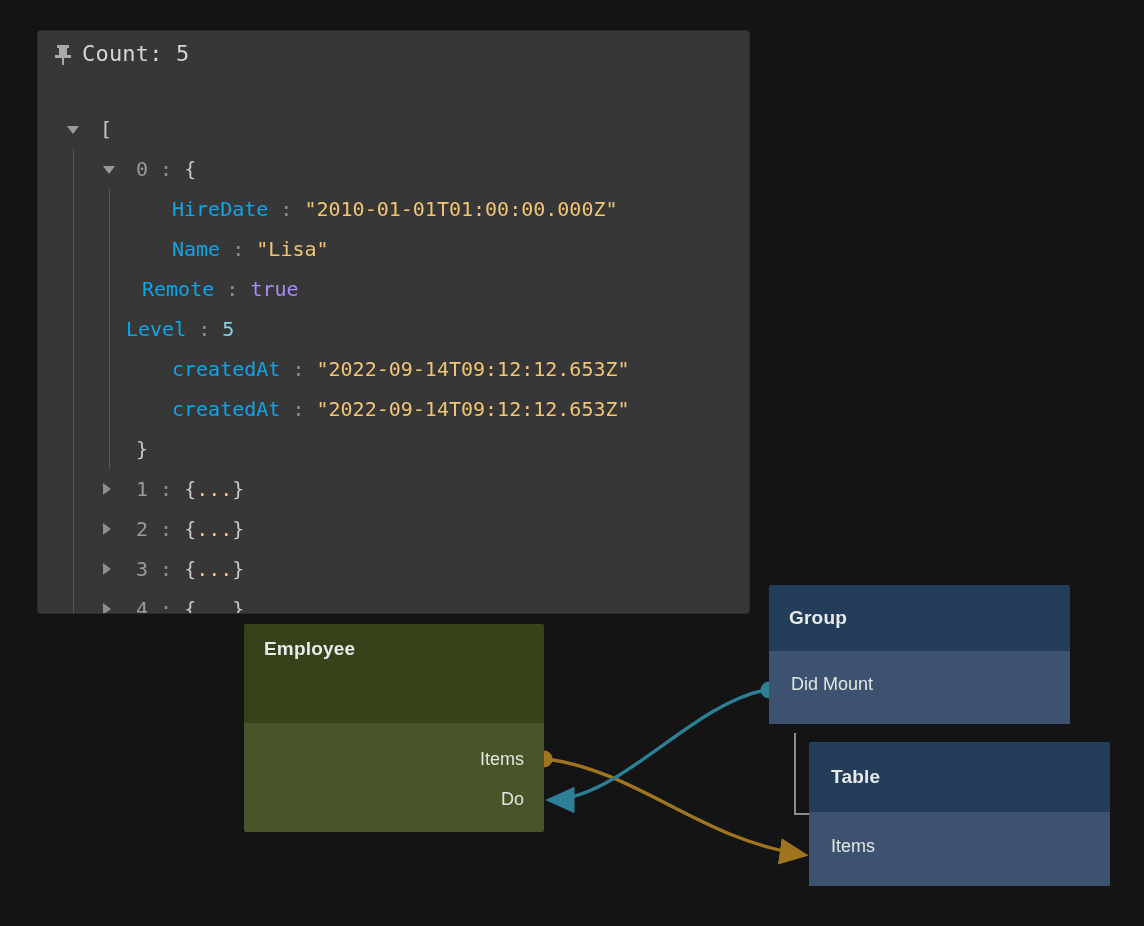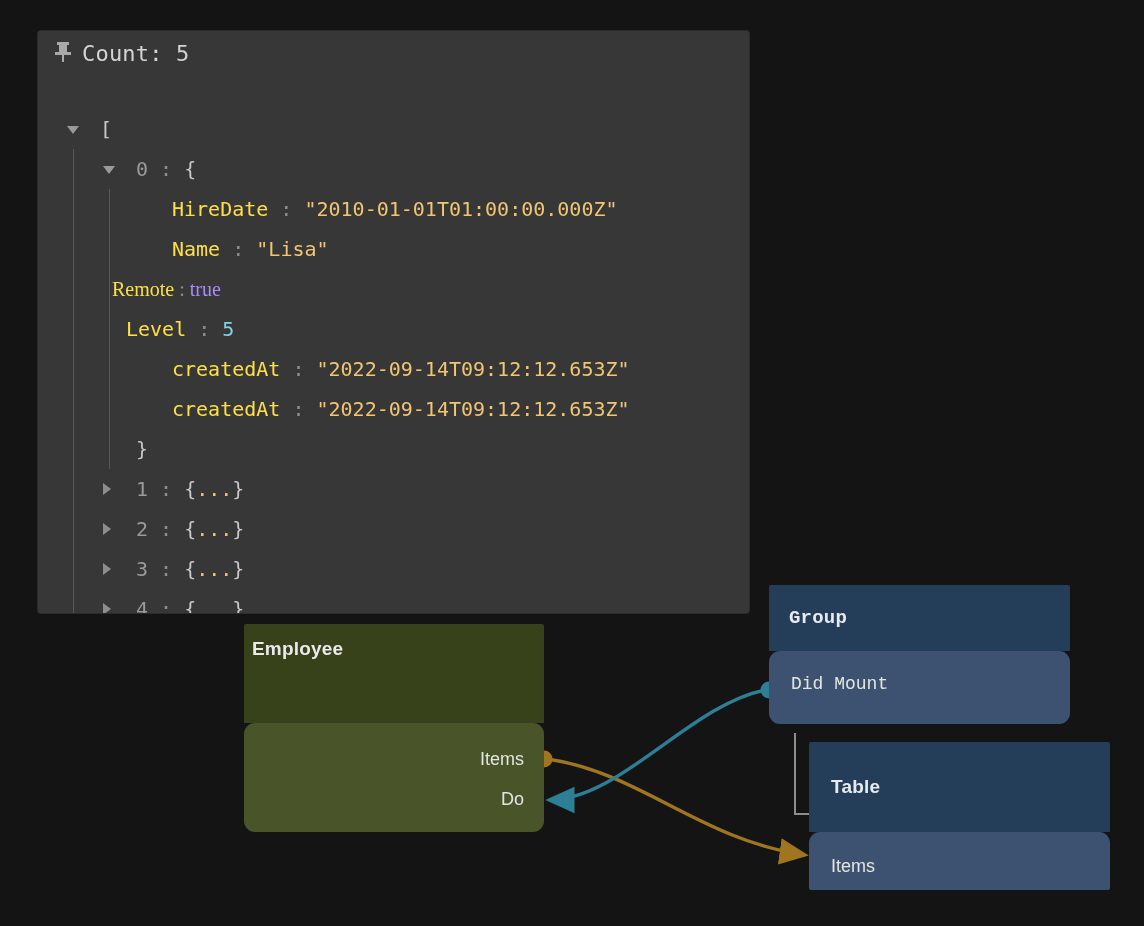--- a/index.html
+++ b/index.html
@@ -26,21 +26,21 @@
     background: #373737;
     border-radius: 3px;
     box-shadow: 0 0 0 1px #2b2b2b;
     overflow: hidden;
   }
   .pin-row {
     position: absolute;
     left: 16px;
     top: 10px;
     display: flex;
-    align-items: flex-start;
+    align-items: flex-end;
     gap: 10px;
   }
   .pin-icon {
     width: 18px;
     height: 22px;
     display: block;
   }
   .count-label {
     font-family: "DejaVu Sans Mono", "Liberation Mono", monospace;
     font-size: 22px;
@@ -84,51 +84,50 @@
     border-bottom: 6px solid transparent;
     top: 14px;
   }
   .guide {
     position: absolute;
     width: 1px;
     background: #585858;
   }
 
   .k-punct   { color: #c8c8c8; }
-  .k-key     { color: #fde047; }
+  .k-key     { color: #0ea5e9; }
   .k-colon   { color: #8d8d8d; }
   .k-string  { color: #f0c674; }
   .k-bool    { color: #a78bfa; }
   .k-num     { color: #7fd4dd; }
   .k-index   { color: #9a9a9a; }
   .k-dots    { color: #f0c674; }
   .k-brace   { color: #c8c8c8; }
 
   
   .node {
     position: absolute;
     border-radius: 2px;
     overflow: hidden;
   }
   .node-header {
     font-size: 19px;
     font-weight: bold;
     color: #e8eaec;
-    padding: 14px 20px 0 8px;
+    padding: 14px 20px 0 20px;
     letter-spacing: 0.2px;
   }
   .node-sub {
     font-size: 19px;
     color: #d2d6cd;
     padding: 2px 20px 14px 20px;
     letter-spacing: 0.2px;
   }
   .node-body {
     position: relative;
-    border-radius: 11px;
   }
   .port {
     font-size: 18px;
     color: #e2e6e0;
     position: absolute;
   }
   .port.right { right: 20px; }
   .port.left  { left: 22px; }
 
   #node-employee {
@@ -145,21 +144,20 @@
   #node-employee .node-body {
     background: #4a5429;
     height: 109px;
   }
 
   #node-group {
     left: 769px;
     top: 585px;
     width: 301px;
     height: 177px;
-    font-family: Liberation Mono, monospace;
   }
   #node-group .node-header-wrap {
     background: #243e5a;
     height: 66px;
     box-sizing: border-box;
     display: flex;
     align-items: center;
   }
   #node-group .node-header-wrap .node-header { padding: 0 20px; }
   #node-group .node-body {
@@ -168,21 +166,21 @@
   }
 
   #node-table {
     left: 809px;
     top: 742px;
     width: 301px;
     height: 148px;
   }
   #node-table .node-header-wrap {
     background: #243e5a;
-    height: 90px;
+    height: 70px;
     box-sizing: border-box;
     display: flex;
     align-items: center;
   }
   #node-table .node-header-wrap .node-header { padding: 0 22px; }
   #node-table .node-body {
     background: #3d5270;
     height: 74px;
   }
 
@@ -210,21 +208,21 @@
         <rect x="8" y="14" width="2" height="7" fill="#a9a9a9"></rect>
       </svg>
       <div class="count-label">Count: 5</div>
     </div>
 
     <div class="tree" id="tree">
         <div class="trow"><span class="caret" style="left: 29px;"></span><span class="tw" style="margin-left: 62px;"><span class="k-punct">[</span></span></div>
         <div class="trow"><span class="caret" style="left: 65px;"></span><span class="tw" style="margin-left: 98px;"><span class="k-index">0</span><span class="k-colon"> : </span><span class="k-brace">{</span></span></div>
         <div class="trow"><span class="tw" style="margin-left: 134px;"><span class="k-key">HireDate</span><span class="k-colon"> : </span><span class="k-string">"2010-01-01T01:00:00.000Z"</span></span></div>
         <div class="trow"><span class="tw" style="margin-left: 134px;"><span class="k-key">Name</span><span class="k-colon"> : </span><span class="k-string">"Lisa"</span></span></div>
-        <div class="trow"><span class="tw" style="margin-left: 74px; font-family: Liberation Serif, serif;"><span class="k-key">Remote</span><span class="k-colon"> : </span><span class="k-bool">true</span></span></div>
+        <div class="trow"><span class="tw" style="margin-left: 104px;"><span class="k-key">Remote</span><span class="k-colon"> : </span><span class="k-bool">true</span></span></div>
         <div class="trow"><span class="tw" style="margin-left: 88px;"><span class="k-key">Level</span><span class="k-colon"> : </span><span class="k-num">5</span></span></div>
         <div class="trow"><span class="tw" style="margin-left: 134px;"><span class="k-key">createdAt</span><span class="k-colon"> : </span><span class="k-string">"2022-09-14T09:12:12.653Z"</span></span></div>
         <div class="trow"><span class="tw" style="margin-left: 134px;"><span class="k-key">createdAt</span><span class="k-colon"> : </span><span class="k-string">"2022-09-14T09:12:12.653Z"</span></span></div>
         <div class="trow"><span class="tw" style="margin-left: 98px;"><span class="k-brace">}</span></span></div>
         <div class="trow"><span class="caret collapsed" style="left: 65px;"></span><span class="tw" style="margin-left: 98px;"><span class="k-index">1</span><span class="k-colon"> : </span><span class="k-brace">{<span class="k-dots">...</span>}</span></span></div>
         <div class="trow"><span class="caret collapsed" style="left: 65px;"></span><span class="tw" style="margin-left: 98px;"><span class="k-index">2</span><span class="k-colon"> : </span><span class="k-brace">{<span class="k-dots">...</span>}</span></span></div>
         <div class="trow"><span class="caret collapsed" style="left: 65px;"></span><span class="tw" style="margin-left: 98px;"><span class="k-index">3</span><span class="k-colon"> : </span><span class="k-brace">{<span class="k-dots">...</span>}</span></span></div>
         <div class="trow"><span class="caret collapsed" style="left: 65px;"></span><span class="tw" style="margin-left: 98px;"><span class="k-index">4</span><span class="k-colon"> : </span><span class="k-brace">{<span class="k-dots">...</span>}</span></span></div>
         <div class="guide" style="left: 35px; top: 40px; height: 520px;"></div>
         <div class="guide" style="left: 71px; top: 80px; height: 280px;"></div>

